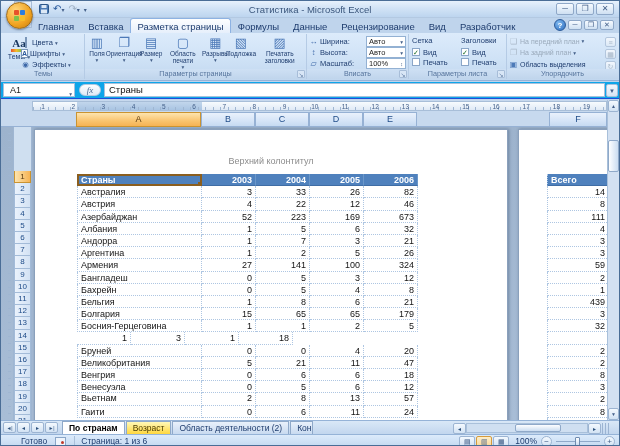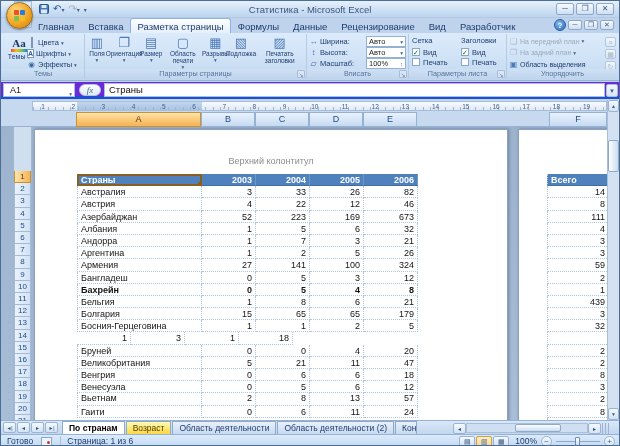--- a/index.html
+++ b/index.html
@@ -32,21 +32,21 @@
 
 
 .ribbon{position:absolute;top:32px;left:0;right:0;height:48px;background:linear-gradient(#dcebfb,#cfe2f6 55%,#c1d7ef);border-bottom:1px solid #95b3d7}
 .grp{position:absolute;top:1px;bottom:1px;border-right:1px solid #b5cbe5;overflow:hidden}
 .grp-label{position:absolute;left:0;right:0;bottom:0;height:10px;font-size:7.2px;color:#56749c;text-align:center;line-height:10px;background:linear-gradient(#cee0f4,#c0d5ec)}
 .launcher{position:absolute;right:1px;bottom:1px;width:8px;height:8px;font-size:6px;line-height:8px;text-align:center;color:#56749c;border:1px solid #a7bdd8;border-radius:1px;background:#d8e6f6}
 .g-themes{left:1px;width:83px}
 .big-btn{position:absolute;left:3px;top:2px;width:28px;height:35px;border:1px solid transparent;border-radius:2px;text-align:center;font-size:7px;color:#1e3c6e}
 .big-btn .bicon{display:block;font-size:11px;line-height:12px;color:#17355e;font-family:"Liberation Serif",serif;font-weight:bold}
 .rainbow{display:block;width:16px;height:3px;margin:0 auto 1px;background:linear-gradient(90deg,#e8522a,#f5bd2a,#7ec24a,#2a7de0)}
-.small-stack{position:absolute;left:25px;top:3px;right:1px}
+.small-stack{position:absolute;left:19px;top:3px;right:1px}
 .sbtn{height:11px;display:flex;align-items:center;gap:2px;font-size:7.5px;color:#1e3c6e;white-space:nowrap}
 .sbtn .si{width:9px;font-size:7.5px;text-align:center;color:#3d68a8}
 .colorbox{width:8px;height:8px;background:conic-gradient(#e8522a 0 25%,#f5bd2a 0 50%,#7ec24a 0 75%,#2a7de0 0);border:1px solid #7a96b8}
 .fontA{width:9px;height:9px;background:#fff;border:1px solid #7a96b8;font-size:7px;line-height:8px;text-align:center;color:#2a5a9c;font-weight:bold}
 .car{font-size:5.5px;color:#44608a}
 .g-ps{left:84px;width:222px}
 .ps-body{position:absolute;left:1px;right:1px;top:1px;bottom:10px;display:flex;justify-content:space-between}
 .ps-btn{flex:0 1 auto;display:flex;flex-direction:column;align-items:center;padding:1px 1px 0;font-size:6.5px;line-height:7px;color:#1e3c6e;text-align:center;border-radius:2px;min-width:22px}
 .ps-btn .pi{font-size:13px;line-height:14px;color:#4d7ab8}
 .g-fit{left:306px;width:102px}
@@ -64,21 +64,21 @@
 .g-ar{left:506px;width:111px;border-right:none}
 .ar-body{position:absolute;left:2px;right:14px;top:2px;bottom:10px;display:flex;flex-direction:column;justify-content:space-between}
 .ar-row{display:flex;align-items:center;gap:2px;height:10px;font-size:7px;color:#1e3c6e;white-space:nowrap}
 .ar-row.dis{color:#9aaabb}
 .ar-row .ai{width:9px;font-size:8px;text-align:center;color:#4d7ab8}
 .ar-row.dis .ai{color:#a9b8c8}
 .ar-minis{position:absolute;right:2px;top:3px;display:flex;flex-direction:column;gap:2px}
 .mini{width:11px;height:10px;border:1px solid #b3c6dd;border-radius:2px;background:linear-gradient(#f2f7fd,#dbe8f6);font-size:7px;line-height:9px;text-align:center;color:#a9b8c8}
 
 
-.fbar{position:absolute;top:81px;left:0;right:0;height:17px;background:#6d28d9;border-bottom:3px solid #1d4ed8}
+.fbar{position:absolute;top:81px;left:0;right:0;height:17px;background:#0ea5e9;border-bottom:1px solid #1d4ed8}
 .namebox{position:absolute;left:2px;top:1px;width:72px;height:14px;background:#fff;border:1px solid #a8c0dc;font-size:9px;color:#222;line-height:12px;padding-left:6px}
 .namebox .car{position:absolute;right:2px;top:4px}
 .fxpill{position:absolute;left:78px;top:2px;width:22px;height:12px;border-radius:6px;background:linear-gradient(#fbfdff,#dfeaf6);border:1px solid #b3c8e0;text-align:center;font-size:9px;line-height:11px;color:#4a6a92;font-style:italic;font-family:"Liberation Serif",serif}
 .finput{position:absolute;left:103px;right:14px;top:1px;height:14px;background:#fff;border:1px solid #a8c0dc;font-size:9.5px;line-height:12px;padding-left:4px;color:#111}
 .fexp{position:absolute;right:1px;top:2px;width:12px;height:13px;background:linear-gradient(#f2f7fd,#d7e5f4);border:1px solid #a8c0dc;border-radius:2px;font-size:6px;text-align:center;line-height:12px;color:#44608a}
 
 
 .rulerrow{position:absolute;top:99px;left:0;right:0;height:12px;background:#c7d9ee}
 .ruler{position:absolute;left:31px;right:12px;top:1px;height:10px;background:linear-gradient(#f7fbfe,#dfe9f5);border:1px solid #a8bed8}
 .ruler .ticks{position:absolute;inset:0;background-image:repeating-linear-gradient(90deg,#9fb6d2 0 1px,transparent 1px 7.5px);background-size:100% 3px;background-position:0 bottom;background-repeat:no-repeat}
@@ -126,21 +126,21 @@
 .stab.active{background:#fff;font-weight:bold;color:#000}
 .stab.yellow{background:linear-gradient(#fff9b8,#ffd73e);color:#4a3c00}
 .stab.cut{max-width:24px;overflow:hidden;padding-right:0}
 .hscroll{position:absolute;right:10px;left:452px;top:1px;height:12px;display:flex;align-items:center}
 .hs-track{flex:1;height:10px;background:#cfdff1;border:1px solid #a9c0da;position:relative}
 .hs-thumb{position:absolute;left:40%;width:38%;top:0;bottom:0;background:linear-gradient(#fdfeff,#cbddf1);border:1px solid #8fa9c9;border-radius:2px}
 .grip{width:7px;height:11px;margin-left:1px;background:repeating-linear-gradient(90deg,#9cb4d2 0 1px,transparent 1px 3px)}
 
 
 .statusbar{position:absolute;top:433px;left:0;right:0;height:13px;background:linear-gradient(#dcebfb,#c3d9f0);border-top:1px solid #95b3d7;font-size:8.5px;color:#1e3c6e;display:flex;align-items:center}
-.st-ready{padding:0 8px 0 6px}
+.st-ready{padding:0 8px 0 20px}
 .macroicon{width:11px;height:9px;border:1px solid #8aa6c8;background:#eef4fb;position:relative;margin-right:8px}
 .macroicon:after{content:"";position:absolute;right:1px;bottom:1px;width:3px;height:3px;border-radius:50%;background:#c0392b}
 .st-sep{width:1px;height:10px;background:#a9c0da;margin-right:6px}
 .st-right{margin-left:auto;display:flex;align-items:center;gap:4px;padding-right:4px}
 .views{display:flex;gap:1px;margin-right:2px}
 .vbtn{width:16px;height:11px;border:1px solid #9cb4d2;border-radius:2px;background:linear-gradient(#f4f9fe,#d2e2f3);font-size:7px;text-align:center;line-height:10px;color:#44608a}
 .vbtn.active{border-color:#d59b3c;background:linear-gradient(#fdeec9,#f8d89a)}
 .zbtn{width:11px;height:11px;border:1px solid #9cb4d2;border-radius:6px;background:linear-gradient(#f4f9fe,#d2e2f3);font-size:8px;text-align:center;line-height:9px;color:#44608a}
 .ztrack{width:44px;height:1px;background:#8fa9c9;position:relative}
 .ztrack i{position:absolute;left:50%;top:-4px;width:1px;height:8px;background:#8fa9c9}
@@ -477,21 +477,21 @@
               <div class="td num" style="width: 54px; line-height: 12.2px;">100</div>
               <div class="td num" style="width: 54px; line-height: 12.2px;">324</div>
             </div>
             <div class="trow" style="height: 12.2px;">
               <div class="td first" style="width: 125px; line-height: 12.2px;">Бангладеш</div>
               <div class="td num" style="width: 54px; line-height: 12.2px;">0</div>
               <div class="td num" style="width: 54px; line-height: 12.2px;">5</div>
               <div class="td num" style="width: 54px; line-height: 12.2px;">3</div>
               <div class="td num" style="width: 54px; line-height: 12.2px;">12</div>
             </div>
-            <div class="trow" style="height: 12.2px; font-weight: bold;">
+            <div class="trow" style="height: 12.2px;">
               <div class="td first" style="width: 125px; line-height: 12.2px;">Бахрейн</div>
               <div class="td num" style="width: 54px; line-height: 12.2px;">0</div>
               <div class="td num" style="width: 54px; line-height: 12.2px;">5</div>
               <div class="td num" style="width: 54px; line-height: 12.2px;">4</div>
               <div class="td num" style="width: 54px; line-height: 12.2px;">8</div>
             </div>
             <div class="trow" style="height: 12.2px;">
               <div class="td first" style="width: 125px; line-height: 12.2px;">Бельгия</div>
               <div class="td num" style="width: 54px; line-height: 12.2px;">1</div>
               <div class="td num" style="width: 54px; line-height: 12.2px;">8</div>
@@ -641,21 +641,20 @@
   <div class="tabbar">
     <div class="nav">
       <span class="nbtn">◄|</span>
       <span class="nbtn">◄</span>
       <span class="nbtn">►</span>
       <span class="nbtn">►|</span>
     </div>
     <div class="stabs" id="stabs">
         <div class="stab active">По странам</div>
         <div class="stab yellow">Возраст</div>
-        <div class="stab">Область деятельности</div>
         <div class="stab">Область деятельности (2)</div>
         <div class="stab cut">Кон</div>
       </div>
     <div class="hscroll">
       <span class="nbtn">◄</span>
       <span class="hs-track">
           <span class="hs-thumb"></span>
         </span>
       <span class="nbtn">►</span>
       <span class="grip"></span>

